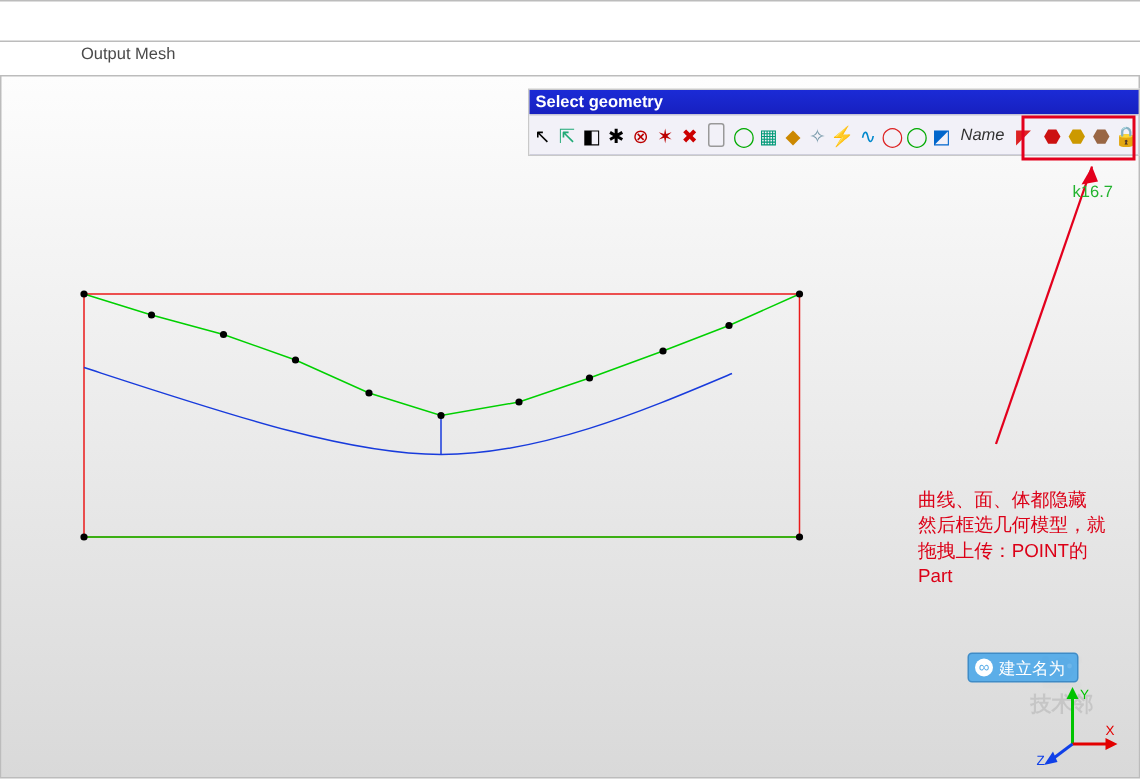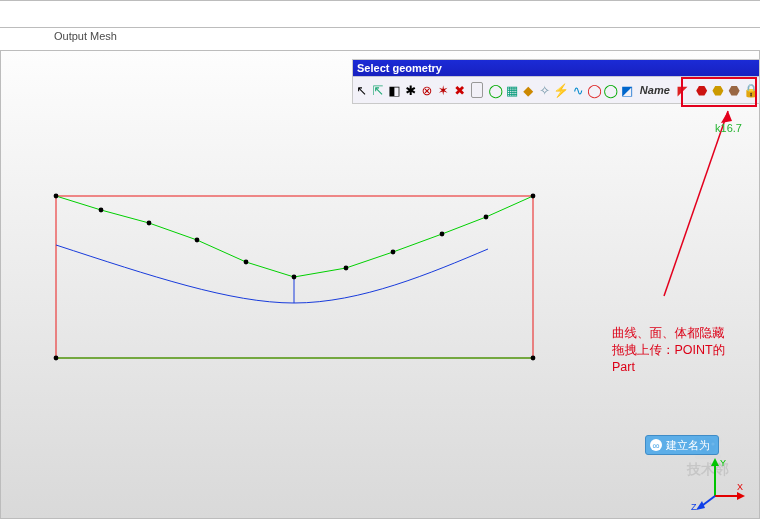--- a/index.html
+++ b/index.html
@@ -42,21 +42,21 @@
     position: relative;
   }
   .tbbtn {
     width: 22px; height: 22px;
     margin: 0 0 0 1px;
     display: inline-flex; align-items: center; justify-content: center;
     border-radius: 2px;
     font-size: 13px; line-height: 1;
     cursor: default;
   }
-  .tbbtn.named { width: auto; padding: 0 4px; font-size: 11px; color: #333; font-style: italic; font-weight: bold;}
+  .tbbtn.named { width: auto; padding: 0 4px; font-size: 11px; color: #333; font-style: italic;}
   .rect-highlight {
     position: absolute;
     border: 2px solid #e3001d;
     pointer-events: none;
   }
 
   
   .viewport {
     position: absolute;
     top: 50px; left: 0; right: 0; bottom: 0;
@@ -150,20 +150,21 @@
     </g>
   </svg>
 
   <svg style="position:absolute;top:0;left:0" width="760" height="469">
     <line x1="663" y1="245" x2="727" y2="60" stroke="#e3001d" stroke-width="1.5"></line>
     <polygon points="727,60 720,72 731,70" fill="#e3001d"></polygon>
   </svg>
 
   <div class="anno-text">
     <div>曲线、面、体都隐藏</div>
+    <div>然后框选几何模型，就</div>
     <div>拖拽上传：POINT的</div>
     <div>Part</div>
   </div>
 
   <div class="upload-badge">
     <span class="ic">∞</span>
     <span>建立名为</span>
   </div>
 
   <div class="wm">

